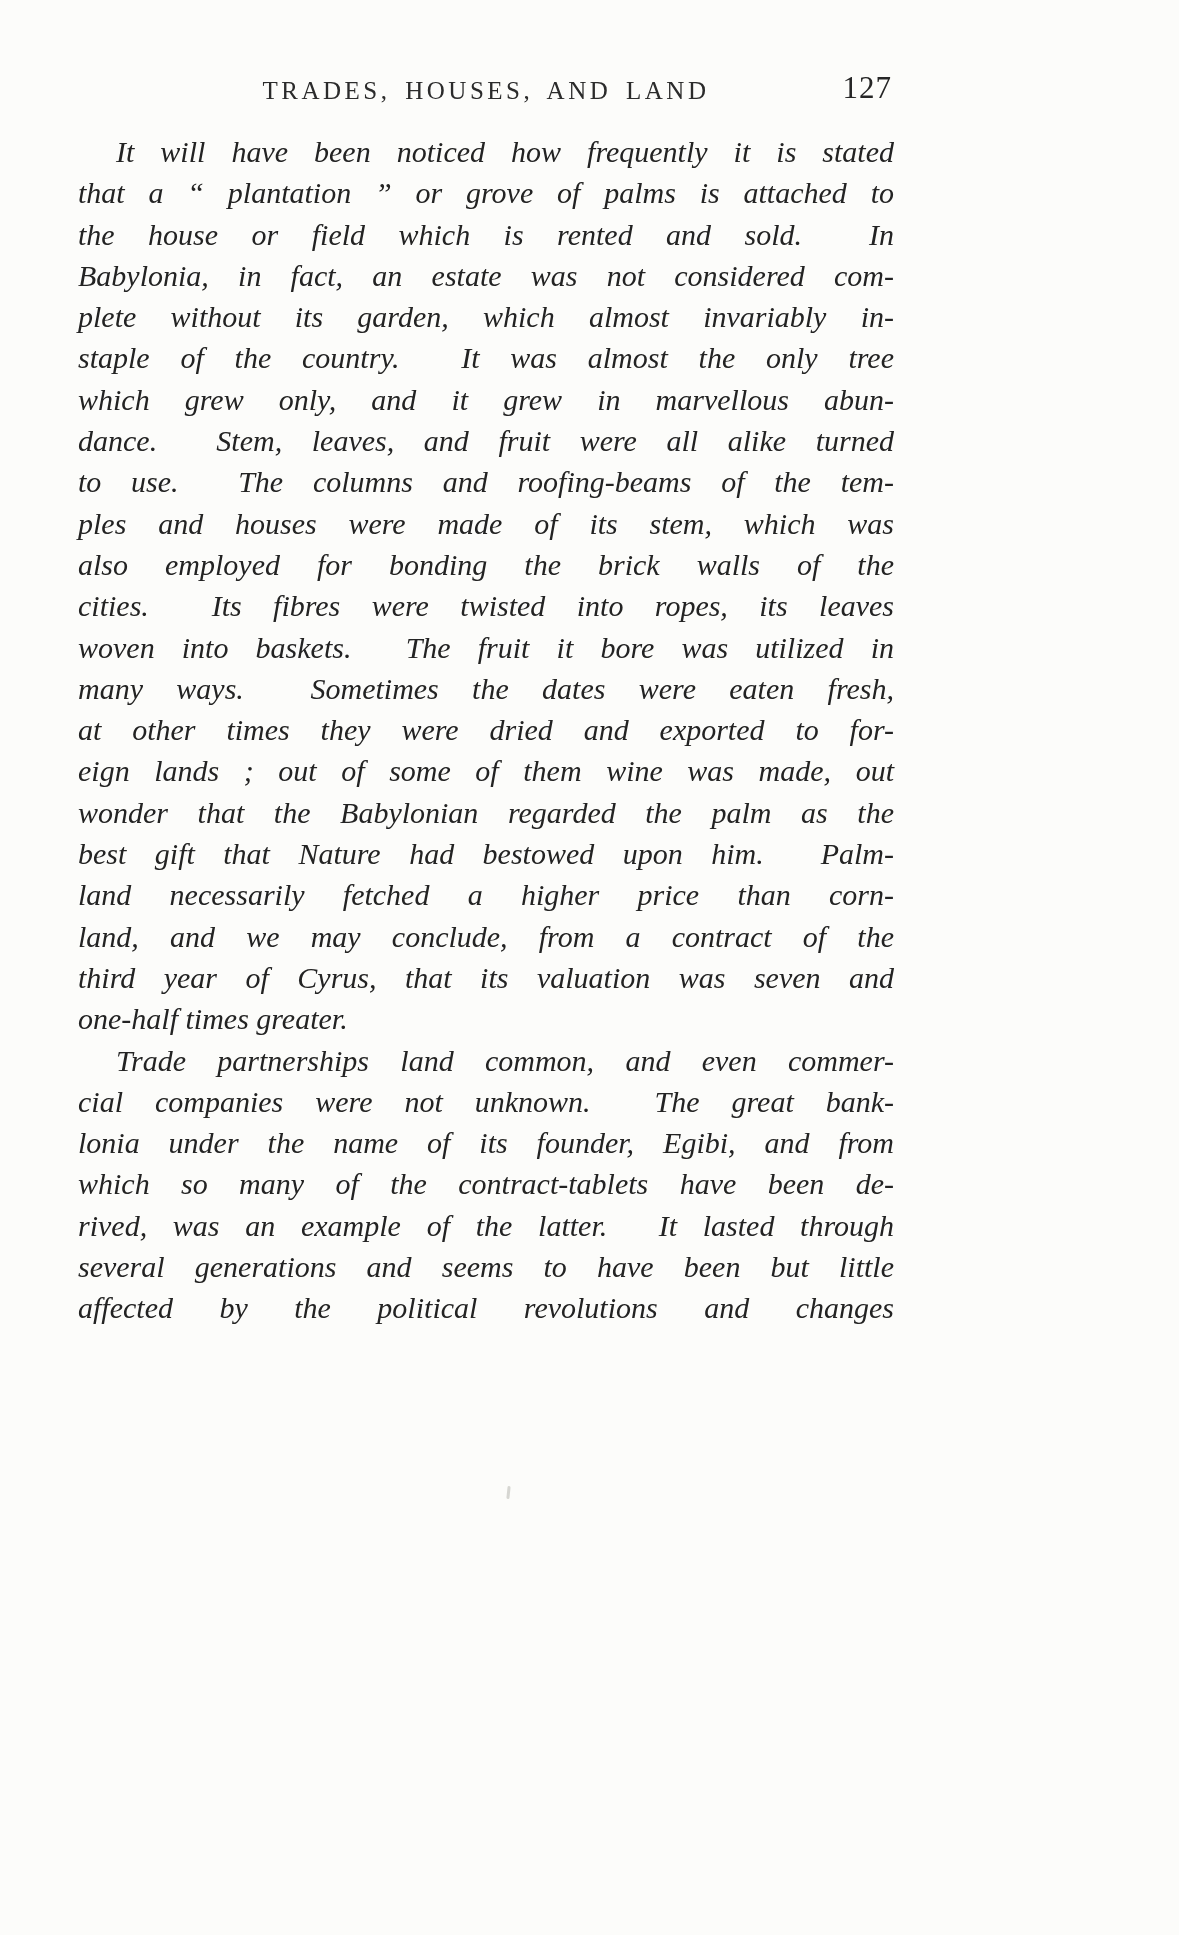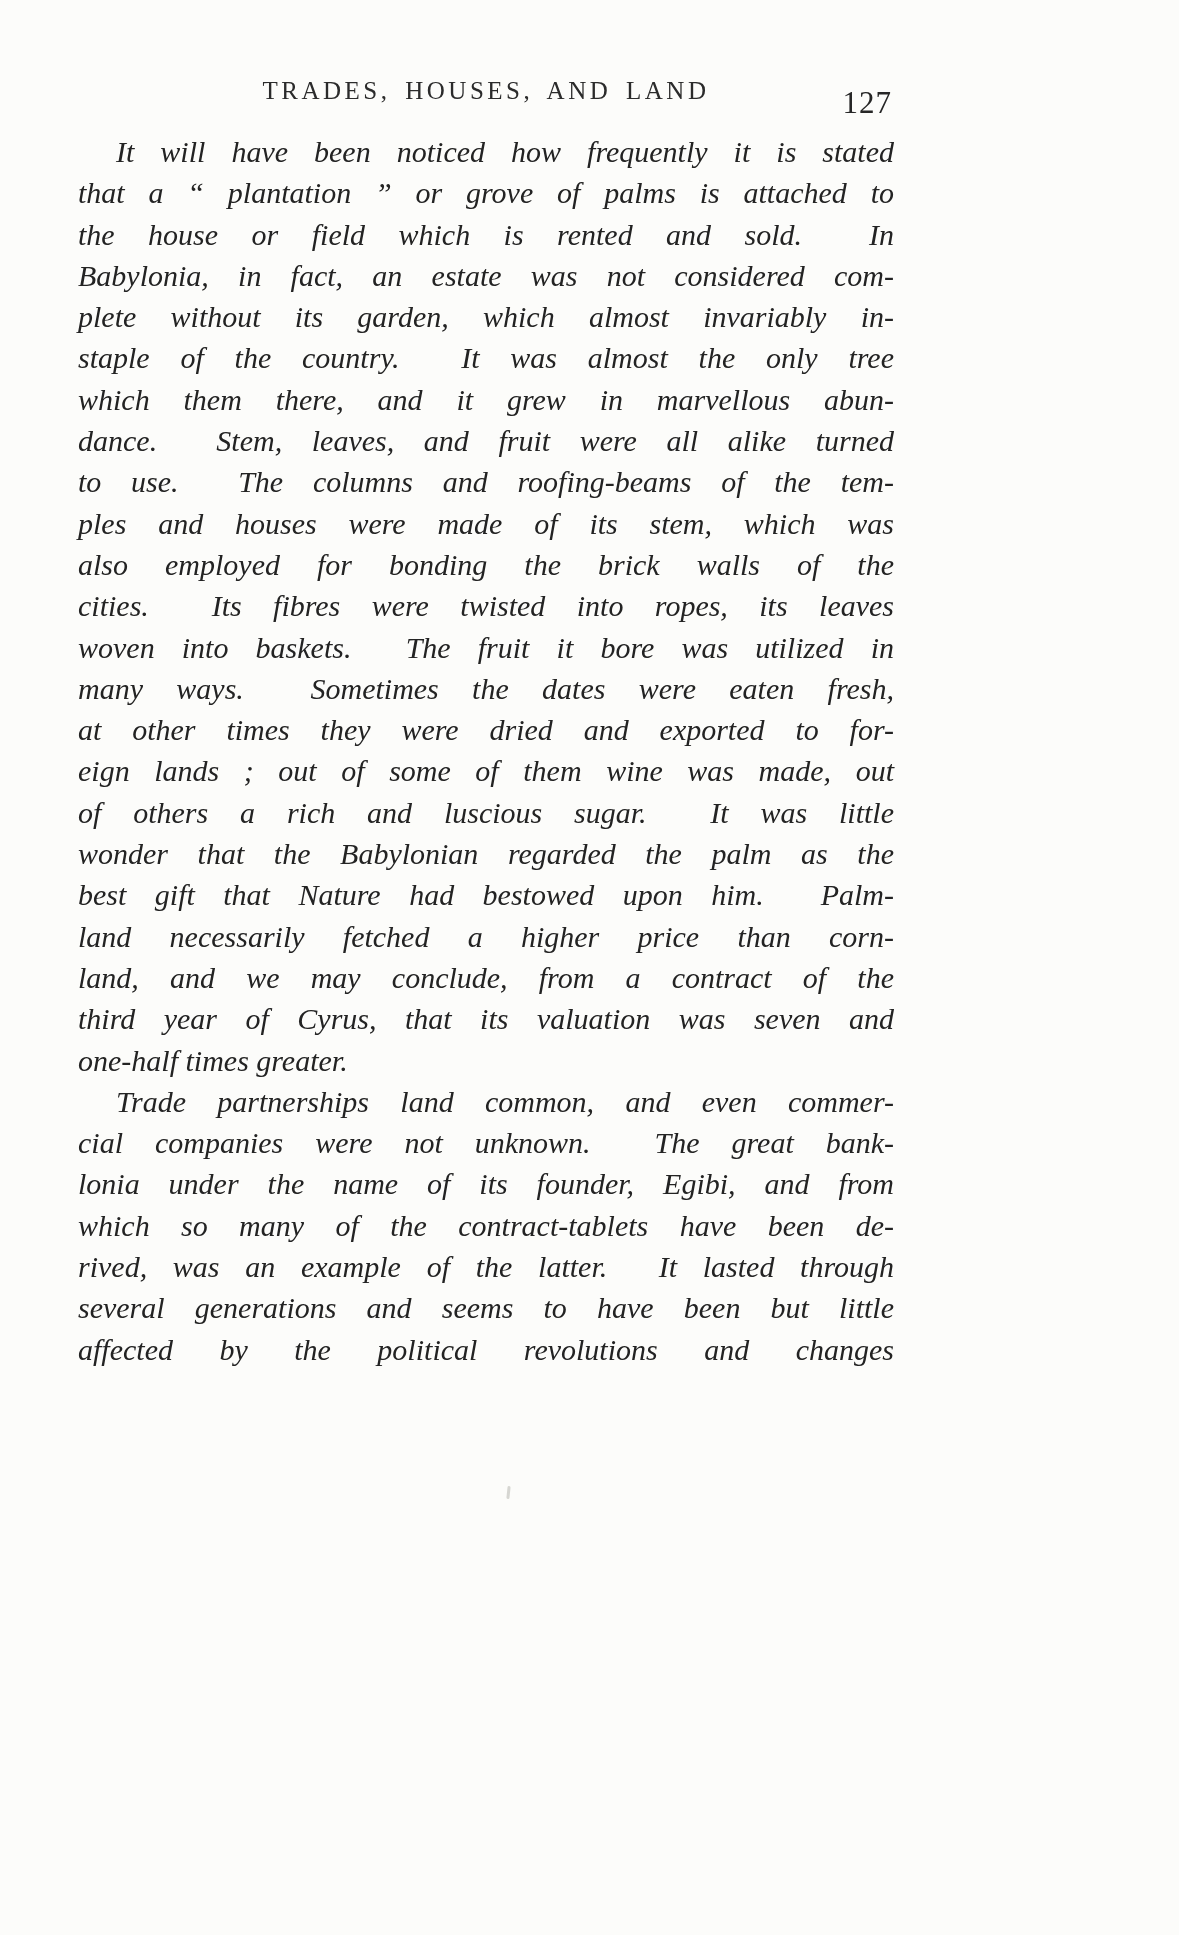--- a/index.html
+++ b/index.html
@@ -33,21 +33,21 @@
     font-size: 25px;
     letter-spacing: 3.5px;
     word-spacing: 5px;
     white-space: nowrap;
     color: #2b2b2b;
   }
 
   .page-number {
     position: absolute;
     right: 2px;
-    top: 17px;
+    top: 2px;
     font-size: 31px;
     letter-spacing: 1px;
     color: #262626;
   }
 
   .page-body {
     position: absolute;
     top: 131px;
     left: 78px;
     width: 816px;
@@ -90,31 +90,30 @@
   </div>
 
   <div class="page-body">
       <div class="paragraph">
         <div class="line indent">It will have been noticed how frequently it is stated</div>
         <div class="line">that a “ plantation ” or grove of palms is attached to</div>
         <div class="line">the house or field which is rented and sold.  In</div>
         <div class="line">Babylonia, in fact, an estate was not considered com-</div>
         <div class="line">plete without its garden, which almost invariably in-</div>
         <div class="line">staple of the country.  It was almost the only tree</div>
-        <div class="line">which them there, and it grew in marvellous abun-</div>
+        <div class="line">which grew only, and it grew in marvellous abun-</div>
         <div class="line">dance.  Stem, leaves, and fruit were all alike turned</div>
         <div class="line">to use.  The columns and roofing-beams of the tem-</div>
         <div class="line">ples and houses were made of its stem, which was</div>
         <div class="line">also employed for bonding the brick walls of the</div>
         <div class="line">cities.  Its fibres were twisted into ropes, its leaves</div>
         <div class="line">woven into baskets.  The fruit it bore was utilized in</div>
         <div class="line">many ways.  Sometimes the dates were eaten fresh,</div>
         <div class="line">at other times they were dried and exported to for-</div>
         <div class="line">eign lands ; out of some of them wine was made, out</div>
-        <div class="line">of others a rich and luscious sugar.  It was little</div>
         <div class="line">wonder that the Babylonian regarded the palm as the</div>
         <div class="line">best gift that Nature had bestowed upon him.  Palm-</div>
         <div class="line">land necessarily fetched a higher price than corn-</div>
         <div class="line">land, and we may conclude, from a contract of the</div>
         <div class="line">third year of Cyrus, that its valuation was seven and</div>
         <div class="line no-justify">one-half times greater.</div>
       </div>
       <div class="paragraph">
         <div class="line indent">Trade partnerships land common, and even commer-</div>
         <div class="line">cial companies were not unknown.  The great bank-</div>

